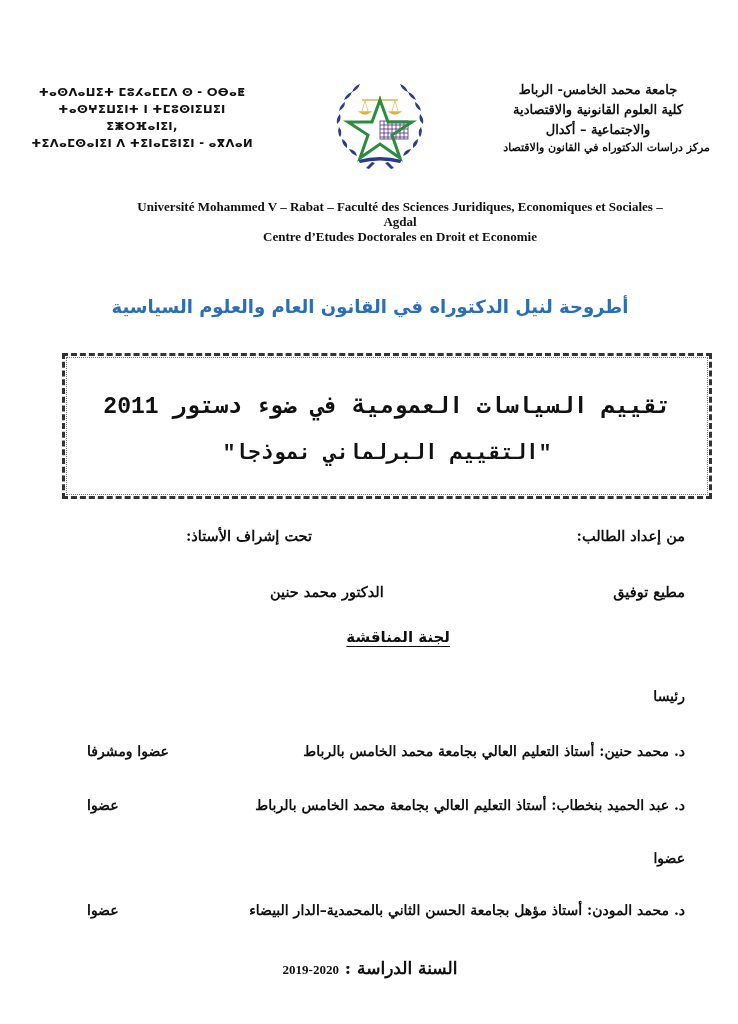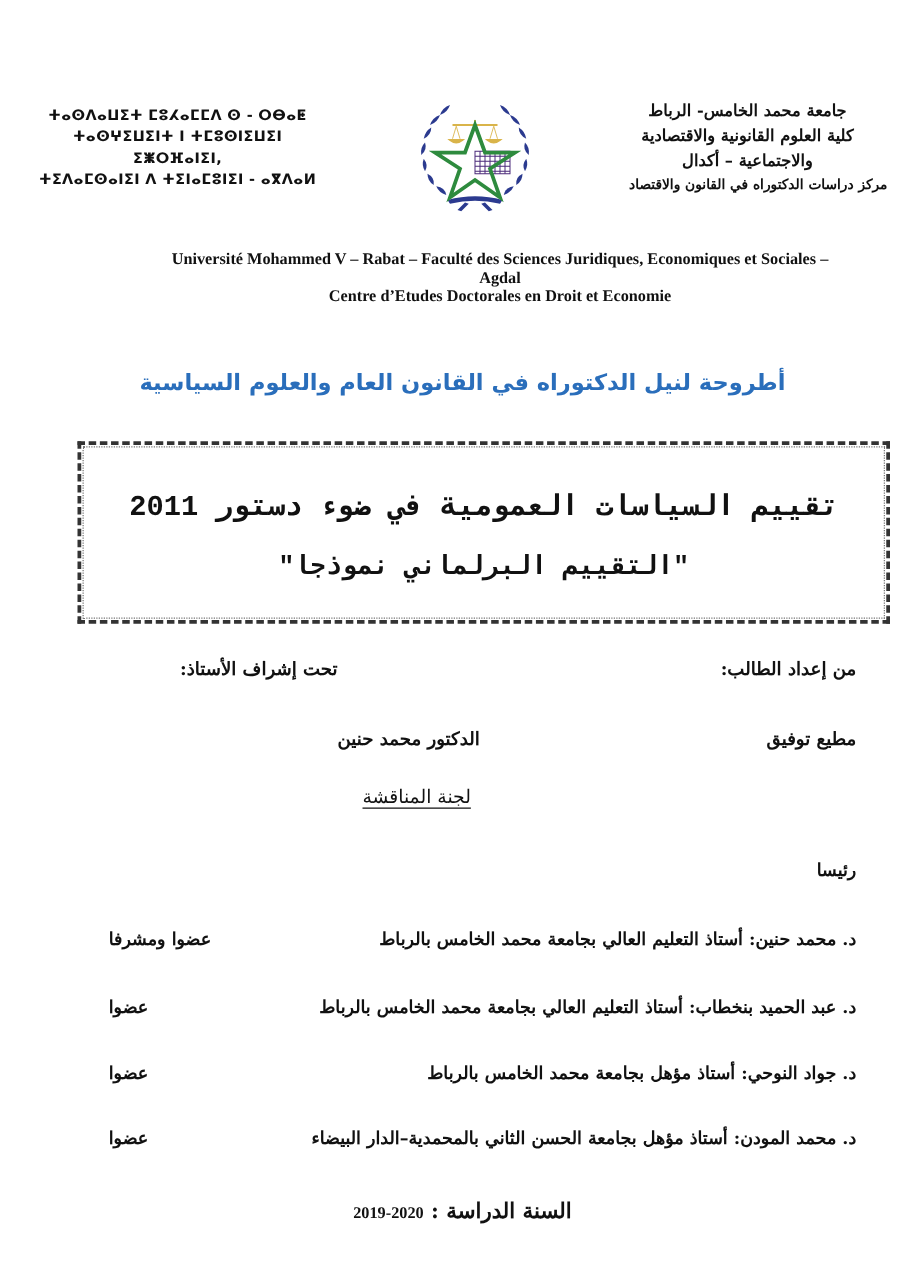--- a/index.html
+++ b/index.html
@@ -38,22 +38,22 @@
       position: absolute; width: 100%; text-align: center; direction: rtl;
       font-family: Liberation Mono, monospace; font-weight: bold; color: #111;
     }
     .title-box .t1 { top: 36px; font-size: 23px; }
     .title-box .t2 { top: 84px; font-size: 21px; }
     .row {
       left: 80px; width: 605px; direction: rtl; display: flex; justify-content: space-between;
       font-family: "DejaVu Serif", serif; font-weight: bold; font-size: 14.5px; color: #111;
     }
     .committee-title {
-      left: 290px; top: 628px; width: 160px; text-align: left; direction: rtl;
-      font-family: "DejaVu Sans", sans-serif; font-weight: normal; font-size: 15px;
+      left: 290px; top: 628px; width: 160px; text-align: right; direction: rtl;
+      font-family: "DejaVu Sans", sans-serif; font-weight: bold; font-size: 15px;
       text-decoration: underline; text-underline-offset: 4px;
     }
     .member {
       left: 85px; width: 600px; direction: rtl; display: flex; justify-content: space-between;
       font-family: "DejaVu Serif", serif; font-weight: bold; font-size: 14px; color: #111;
     }
     .member .role { margin-left: 2px; }
     .year {
       left: 200px; top: 958px; width: 340px; text-align: center; direction: rtl;
       font-family: "DejaVu Serif", serif; font-weight: bold; font-size: 17px;
@@ -138,42 +138,41 @@
 
 <div class="abs thesis-heading">أطروحة لنيل الدكتوراه في القانون العام والعلوم السياسية</div>
 
 <div class="abs title-box">
   <div class="t1">تقييم السياسات العمومية في ضوء دستور 2011</div>
   <div class="t2">"التقييم البرلماني نموذجا"</div>
 </div>
 
 <div class="abs row" style="top:527px;">
   <span>من إعداد الطالب:</span>
-  <span style="margin-left:64px;">تحت إشراف الأستاذ:</span>
+  <span style="margin-left:106px;">تحت إشراف الأستاذ:</span>
 </div>
 <div class="abs row" style="top:583px;">
   <span>مطيع توفيق</span>
   <span style="margin-left:190px;">الدكتور محمد حنين</span>
 </div>
 
 <div class="abs committee-title">لجنة المناقشة</div>
 
 <div class="abs member" style="top:688px;">
   <span class="role">رئيسا</span>
 </div>
 <div class="abs member" style="top:743px;">
   <span>د. محمد حنين: أستاذ التعليم العالي بجامعة محمد الخامس بالرباط</span>
   <span class="role">عضوا ومشرفا</span>
 </div>
 <div class="abs member" style="top:797px;">
   <span>د. عبد الحميد بنخطاب: أستاذ التعليم العالي بجامعة محمد الخامس بالرباط</span>
   <span class="role">عضوا</span>
 </div>
 <div class="abs member" style="top:850px;">
-  <span>د. جواد النوحي: أستاذ مؤهل بجامعة محمد الخامس بالرباط</span>
   <span class="role">عضوا</span>
 </div>
 <div class="abs member" style="top:902px;">
   <span>د. محمد المودن: أستاذ مؤهل بجامعة الحسن الثاني بالمحمدية–الدار البيضاء</span>
   <span class="role">عضوا</span>
 </div>
 
 <div class="abs year">
   <span>السنة الدراسة :</span>
   <span class="num">2020-2019</span>

